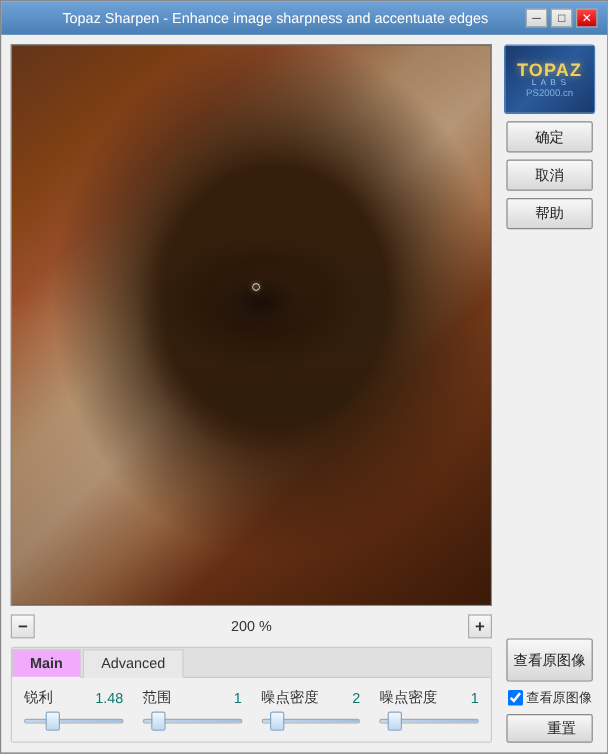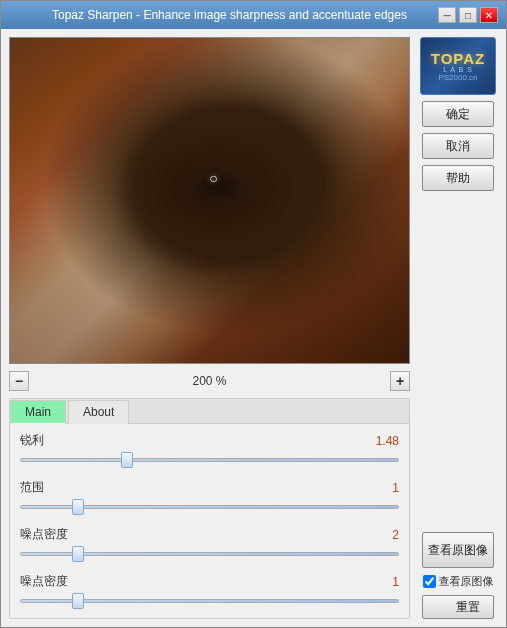--- a/index.html
+++ b/index.html
@@ -146,49 +146,49 @@
       font-size: 12px;
       border: 1px solid #ccc;
       border-bottom: none;
       margin-right: 2px;
       background: #e8e8e8;
       color: #333;
       position: relative;
       top: 1px;
     }
     .tab.active {
-      background: #86efac;
+      background: #f0abfc;
       border-bottom: 1px solid #f5f5f5;
-      font-weight: normal;
+      font-weight: bold;
     }
     .tabs-content {
       padding: 8px 10px;
     }
     .controls-grid {
       display: grid;
-      grid-template-columns: 1fr;
+      grid-template-columns: 1fr 1fr 1fr 1fr;
       gap: 10px 16px;
     }
     .control-row {
       display: flex;
       flex-direction: column;
       gap: 2px;
     }
     .control-header {
       display: flex;
       justify-content: space-between;
       align-items: center;
     }
     .control-label {
       font-size: 12px;
       color: #333;
     }
     .control-value {
       font-size: 12px;
-      color: #c2410c;
+      color: #0f766e;
     }
     .slider-container {
       position: relative;
       height: 18px;
       display: flex;
       align-items: center;
     }
     .slider-track {
       width: 100%;
       height: 4px;
@@ -333,21 +333,21 @@
 
       <div class="zoom-bar">
         <div class="zoom-btn">−</div>
         <span class="zoom-value">200 %</span>
         <div class="zoom-btn">+</div>
       </div>
 
       <div class="tabs-section">
         <div class="tabs-header">
           <div class="tab active">Main</div>
-          <div class="tab">About</div>
+          <div class="tab">Advanced</div>
         </div>
         <div class="tabs-content">
           <div class="controls-grid">
 
             <div class="control-row">
               <div class="control-header">
                 <span class="control-label">锐利</span>
                 <span class="control-value">1.48</span>
               </div>
               <div class="slider-container">

